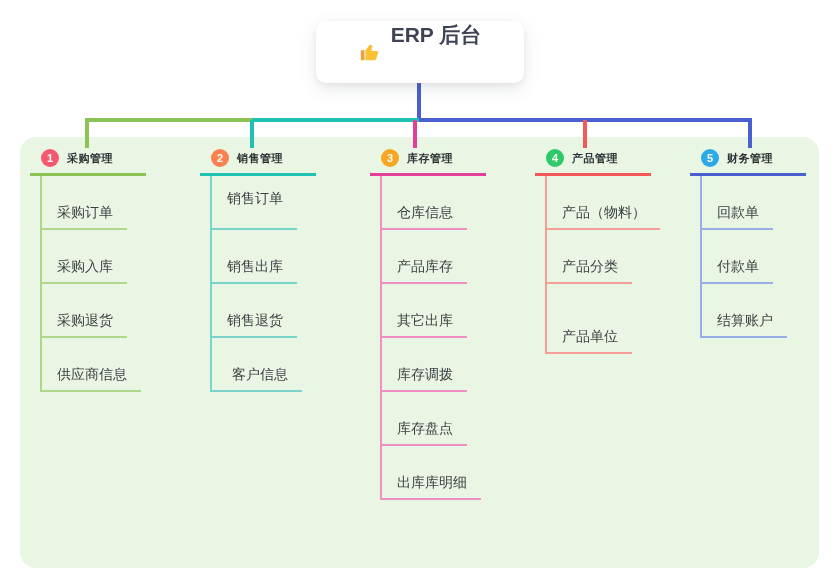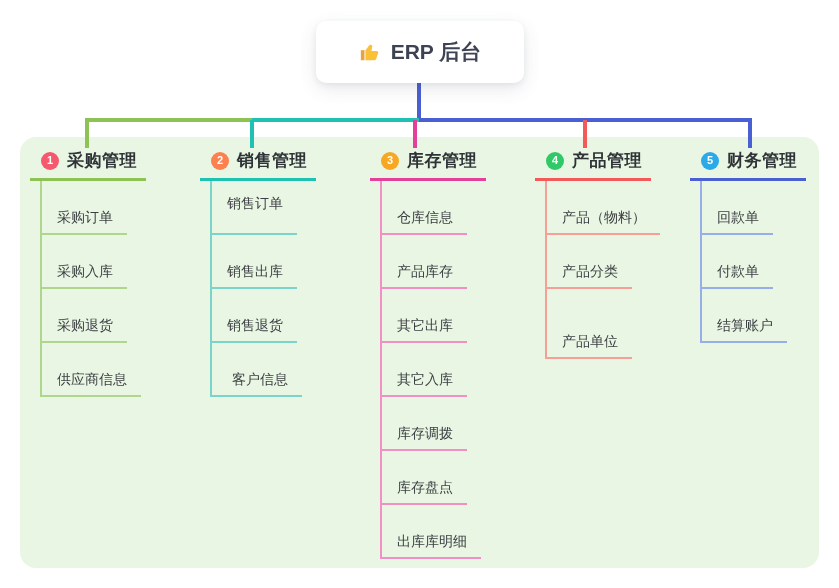--- a/index.html
+++ b/index.html
@@ -8,37 +8,37 @@
     font-family:"Liberation Sans","DejaVu Sans",sans-serif;
   }
   .panel{
     position:absolute;left:20px;top:137px;width:799px;height:431px;
     border-radius:16px;
   }
   .root-node{
     position:absolute;left:316px;top:21px;width:208px;height:62px;
     background:#ffffff;border-radius:10px;
     box-shadow:0 2px 6px rgba(0,0,0,.06),0 6px 18px rgba(60,70,90,.12);
-    display:flex;align-items:center;justify-content:center;gap:10px;
+    display:flex;justify-content:center;gap:10px;
     font-size:21px;font-weight:600;color:#3d4352;z-index:3;cursor:default;
   }
   .root-node .icon{display:flex;align-items:center;}
   .line{position:absolute;z-index:1;}
   .branch{position:absolute;top:149px;z-index:2;}
   .branch-header{
     display:flex;align-items:center;gap:8px;width:fit-content;min-width:96px;
     margin-left:-10px;padding:0 9px 6px 11px;border-bottom:3px solid #999;
   }
   .badge{
     width:18px;height:18px;border-radius:50%;flex:0 0 18px;
     display:flex;align-items:center;justify-content:center;
     color:#fff;font-size:11px;font-weight:700;line-height:1;
   }
   .branch-title{
-    font-size:17px;font-weight:600;color:#2f3337;letter-spacing:.5px;white-space:nowrap;
+    font-size:11px;font-weight:600;color:#2f3337;letter-spacing:.5px;white-space:nowrap;
   }
   .branch-items{border-left:2px solid #ccc;}
   .branch-item{
     box-sizing:border-box;height:54px;width:fit-content;
     display:flex;align-items:flex-end;
     padding:0 14px 6px 15px;border-bottom:2px solid #ccc;
     font-size:14px;color:#3c3f43;white-space:nowrap;cursor:default;
   }
 </style>
 </head>
@@ -119,23 +119,20 @@
           <div class="branch-item" style="border-bottom-color: rgb(242, 144, 198);">
             <span>仓库信息</span>
           </div>
           <div class="branch-item" style="border-bottom-color: rgb(242, 144, 198);">
             <span>产品库存</span>
           </div>
           <div class="branch-item" style="border-bottom-color: rgb(242, 144, 198);">
             <span>其它出库</span>
           </div>
           <div class="branch-item" style="border-bottom-color: rgb(242, 144, 198);">
-            <span>其它入库</span>
-          </div>
-          <div class="branch-item" style="border-bottom-color: rgb(242, 144, 198);">
             <span>库存调拨</span>
           </div>
           <div class="branch-item" style="border-bottom-color: rgb(242, 144, 198);">
             <span>库存盘点</span>
           </div>
           <div class="branch-item" style="border-bottom-color: rgb(242, 144, 198);">
             <span>出库库明细</span>
           </div>
         </div>
       </div>

